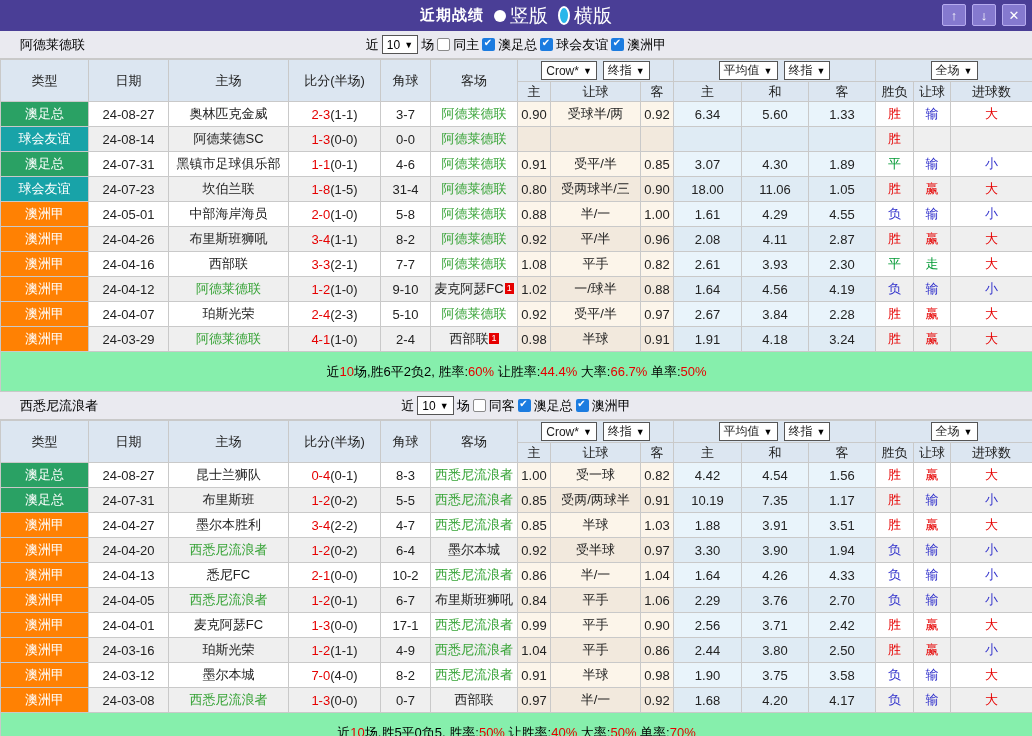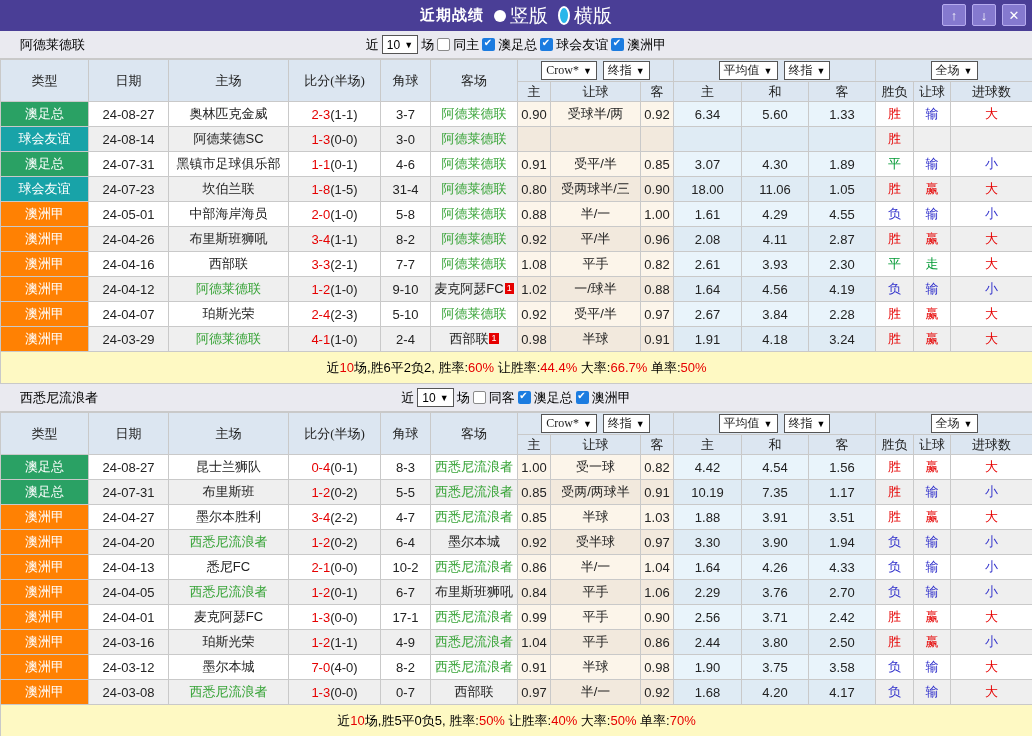--- a/index.html
+++ b/index.html
@@ -42,21 +42,21 @@
   .sel .arr { font-size:9px; color:#000; }
   .cbx { width:13px; height:13px; display:inline-block; border-radius:2px; position:relative; cursor:pointer; flex:0 0 13px; }
   .cbx.on { background: var(--checkblue,#1c7ce0); }
   .cbx.on::after { content:"✔"; color:#fff; font-size:10px; position:absolute; left:1.5px; top:-1px; }
   .cbx.off { background:#fff; border:1px solid #8a8a8a; }
 
   
   table { border-collapse:collapse; table-layout:fixed; width:1032px; }
   th, td { border:1px solid #c9c9c9; text-align:center; overflow:hidden; white-space:nowrap; }
   thead th { background: var(--headerbg,#dce6f1); font-weight:normal; color:#222; font-size:13px; }
-  thead tr.h1 { height:22px;font-family:Liberation Serif, serif; }
+  thead tr.h1 { height:22px; }
   thead tr.h2 { height:20px; }
   .dd-cell { padding:1px 0; }
   .dd-wrap { display:flex; justify-content:center; gap:6px; }
   tbody tr { height:25px; }
   tbody td { font-size:13px; color:#222; padding:0; }
   tbody tr:nth-child(even) td { background:#efefef; }
   tbody td.c-odds { background: var(--oddsbg,#fcf5ea); }
   tbody tr:nth-child(even) td.c-odds { background:#f2e9dd; }
   tbody td.c-avg { background: var(--avgbg,#e9f4fb); }
   tbody tr:nth-child(even) td.c-avg { background:#dfebf4; }
@@ -65,21 +65,21 @@
   td.b-orange { background: var(--badgeorange,#ff8103) !important; color:#fff; }
   .t-red   { color: var(--red,#e60000); }
   .t-blue  { color: var(--blue,#3333cc); }
   .t-green { color: var(--green,#009933); }
   .tname.focus { color: var(--teamgreen,#36a336); }
   .sc { color: var(--red,#e60000); }
   .card {
     display:inline-block; background:var(--red,#e60000); color:#fff; font-size:9px;
     line-height:11px; padding:0 2px; margin-left:1px; vertical-align:top; margin-top:3px;
   }
-  tfoot td { height:32px; font-size:13px; color:#000; background:#fef9c3; }
+  tfoot td { height:40px; font-size:13px; color:#000; background:#86efac; }
   tfoot .red { color: var(--red,#e60000); }
 
   .bottombar { flex:1 1 auto; background: var(--purple,#4a3e96); min-height:8px; }
 </style>
 </head>
 <body>
 
 <div class="app">
 
   <div class="titlebar">
@@ -214,21 +214,21 @@
           <td class="c-avg">1.33</td>
           <td class="t-red">胜</td>
           <td class="t-blue">输</td>
           <td class="t-red">大</td>
         </tr>
         <tr>
           <td class="b-teal">球会友谊</td>
           <td>24-08-14</td>
           <td><span class="tname">阿德莱德SC</span></td>
           <td><span class="sc">1-3</span><span>(0-0)</span></td>
-          <td>3-0</td>
+          <td>0-0</td>
           <td><span class="tname focus">阿德莱德联</span></td>
           <td class="c-odds"></td>
           <td class="c-odds"></td>
           <td class="c-odds"></td>
           <td class="c-avg"></td>
           <td class="c-avg"></td>
           <td class="c-avg"></td>
           <td class="t-red">胜</td>
           <td></td>
           <td></td>

